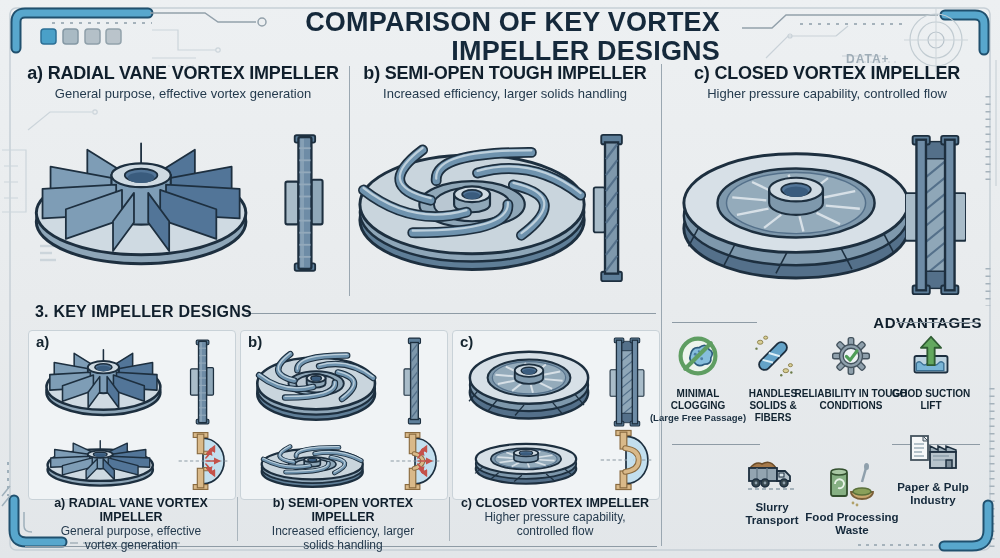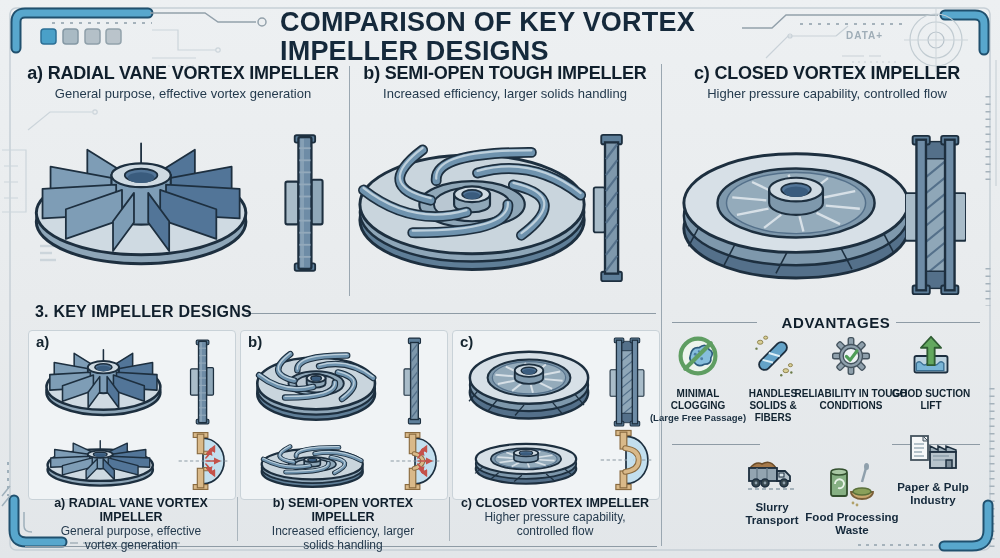--- a/index.html
+++ b/index.html
@@ -2,46 +2,46 @@
 <html><head>
 <meta charset="utf-8">
 <style>
   html,body{margin:0;padding:0;background:#d9dde0;}
   #stage{position:relative;width:1000px;height:558px;margin:0 auto;overflow:hidden;
     background:linear-gradient(180deg,#edf0f2 0%,#e8ebed 55%,#e2e6e9 100%);
     font-family:"Liberation Sans",sans-serif;color:#14242f;}
   svg{display:block}
   .abs{position:absolute}
   .decor{position:absolute;left:0;top:0;width:1000px;height:558px;pointer-events:none}
-  .title{position:absolute;left:280px;top:8px;width:440px;text-align:left;
+  .title{position:absolute;left:280px;top:8px;width:440px;text-align:right;
     font-size:27px;font-weight:800;line-height:1.07;letter-spacing:.2px;color:#15293b;}
   .sec{position:absolute;top:63px;text-align:center;}
   .sec-a{left:20px;width:326px}.sec-b{left:352px;width:306px}.sec-c{left:664px;width:326px}
   .sec-head{font-size:18px;font-weight:800;letter-spacing:-.2px;color:#101f2c;white-space:nowrap}
   .sec-sub{font-size:13px;color:#243a4d;margin-top:2px}
   .vdiv{position:absolute;border-left:1.5px solid #9aa7b1}
   .hline{position:absolute;border-top:1.5px solid #8e9ba5}
   .kd-head{position:absolute;left:35px;top:303px;font-size:16px;font-weight:800;color:#101f2c;letter-spacing:.2px}
   .panel{position:absolute;top:330px;width:206px;height:168px;background:#f0f3f5;
     border:1px solid #c9d2d8;border-radius:4px;}
   .panel .plabel{position:absolute;left:7px;top:2px;font-size:15px;font-weight:800;color:#14242f}
   .capt{position:absolute;top:496px;width:206px;text-align:center}
   .capt .ct{font-size:12.5px;font-weight:800;color:#101f2c}
   .capt .cd{font-size:12px;color:#243a4d;line-height:1.15;width:172px;margin:1px auto 0}
   .cdiv{position:absolute;top:497px;height:44px;border-left:1px solid #aab5bd}
-  .rhead{position:absolute;left:671px;width:330px;text-align:center;font-size:15px;
+  .rhead{position:absolute;left:652px;width:330px;text-align:right;font-size:15px;
     font-weight:800;letter-spacing:.6px;color:#101f2c}
   .adv,.app{position:absolute;display:flex;flex-direction:column;align-items:center;text-align:center}
   .aicon{width:46px;height:44px}
   .picon{width:52px;height:46px}
   .alabel{font-size:10px;font-weight:800;line-height:1.18;color:#10222f;margin-top:10px}
   .anote{font-size:9.5px;font-weight:600;color:#1c3142;white-space:nowrap}
   .anote:empty{display:none}
   .plabel2{font-size:11.5px;font-weight:700;line-height:1.15;color:#15293b;margin-top:3px}
-  .hud-label{position:absolute;left:846px;top:30px;font-size:10px;letter-spacing:1px;color:#9fadb7;font-weight:700}
+  .hud-label{position:absolute;left:846px;top:52px;font-size:12px;letter-spacing:1px;color:#9fadb7;font-weight:700}
 </style>
 </head>
 <body>
 
 <div id="stage">
 
   <svg class="decor" viewBox="0 0 1000 558">
     <rect x="10" y="8" width="980" height="542" rx="6" fill="none" stroke="#c6cfd6" stroke-width="1.5"></rect>
     <g>
       <path d="M16,48 L16,22 Q16,13 25,13 L148,13" fill="none" stroke="#20506e" stroke-width="11" stroke-linecap="round"></path>

